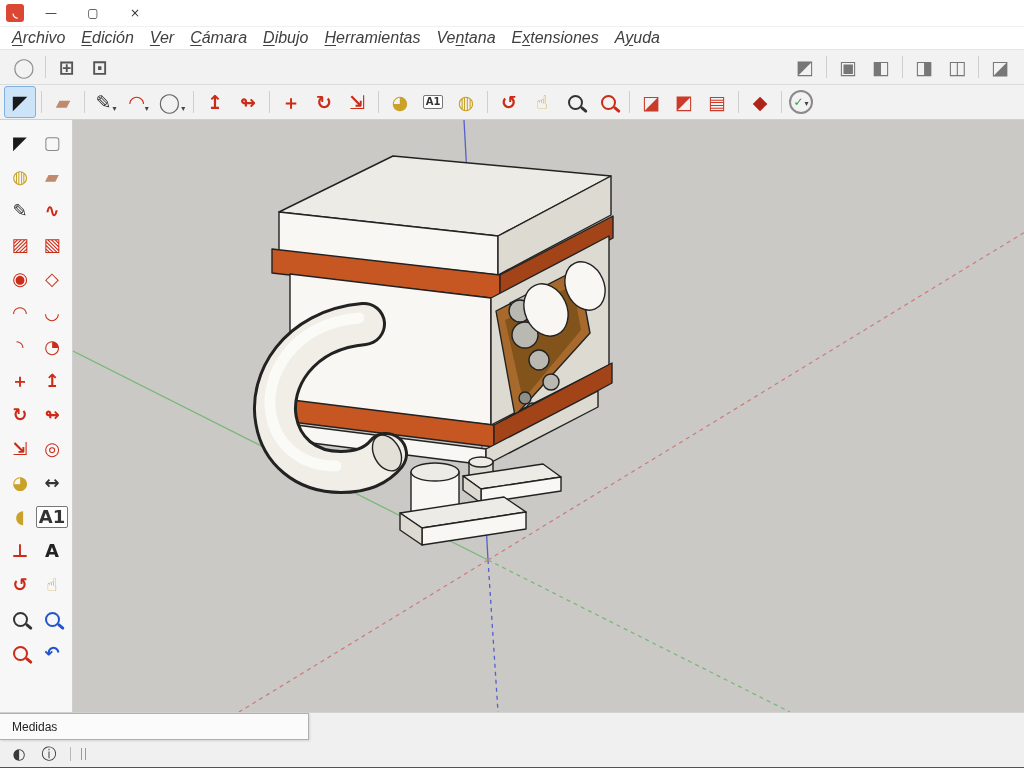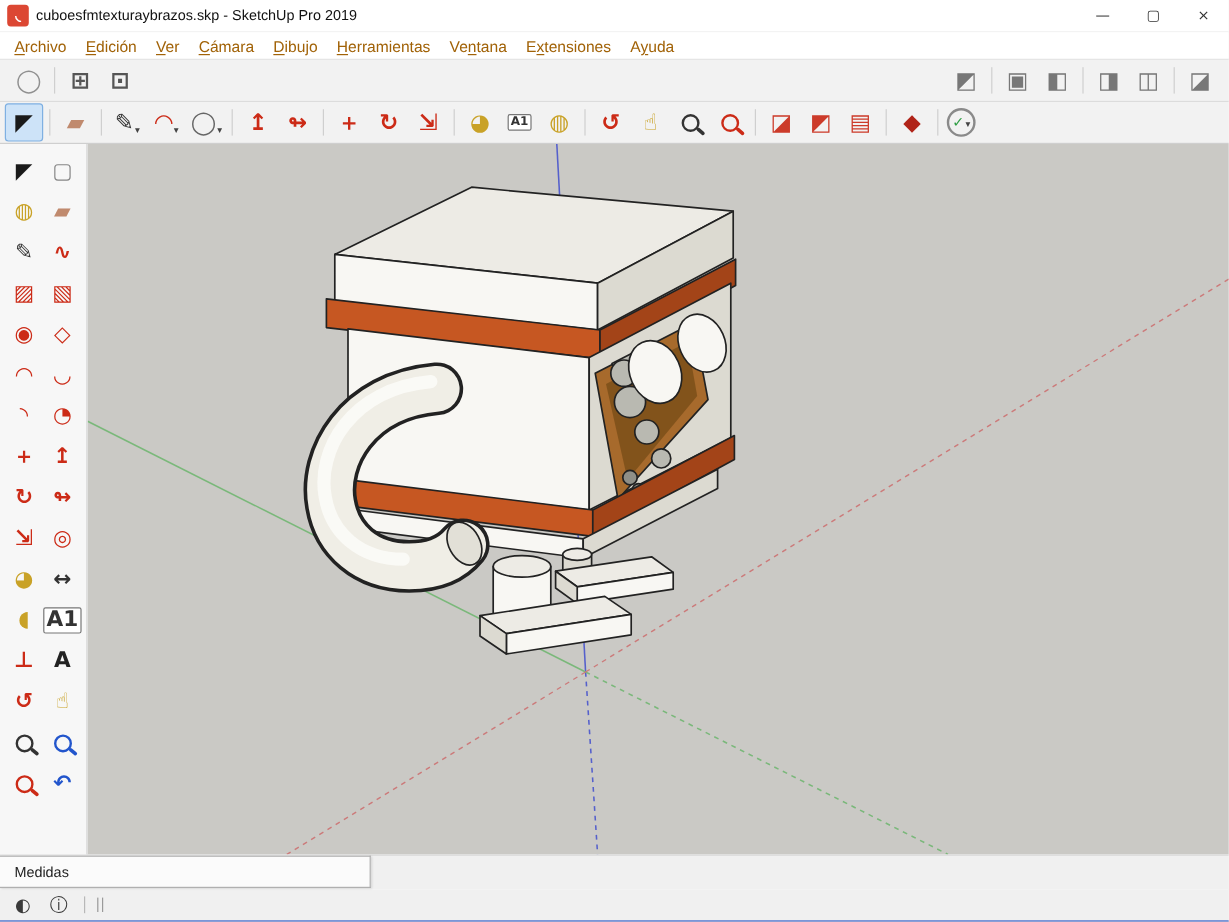--- a/index.html
+++ b/index.html
@@ -12,21 +12,21 @@
   
   .titlebar{height:26px;background:#fff;display:flex;align-items:center;border-bottom:1px solid #f0f0f0;}
   .logo{width:18px;height:18px;margin:0 6px 0 6px;background:#dc4733;border-radius:3px;
         display:flex;align-items:center;justify-content:center;color:#fff;font-size:12px;font-weight:bold;}
   .title-text{font-size:12px;color:#111;flex:1;white-space:nowrap;}
   .controls{display:flex;height:26px;}
   .controls .tool{width:42px;height:26px;border-radius:0;border:none;}
   .controls .tool .g{font-size:12px;color:#333;font-weight:normal;}
   
   .menubar{height:22px;background:#fff;display:flex;align-items:center;padding-left:4px;}
-  .menu-item{padding:3px 8px;font-size:13px;color:#a16207;cursor:default;}
+  .menu-item{padding:3px 8px;font-size:16px;color:#404040;cursor:default;font-style:italic;}
   .menu-item u{text-underline-offset:2px;}
   
   .toolbar1{height:34px;background:#f2f2f2;border-top:1px solid #e5e5e5;display:flex;align-items:center;padding:0 8px;}
   .toolbar2{height:34px;background:#f2f2f2;border-top:1px solid #dcdcdc;border-bottom:1px solid #cfcfcf;
             display:flex;align-items:center;padding-left:4px;gap:1px;}
   .tbgroup{display:flex;align-items:center;gap:1px;}
   .spacer{flex:1;}
   .tool{width:30px;height:30px;display:inline-flex;align-items:center;justify-content:center;
         border:1px solid transparent;border-radius:3px;position:relative;cursor:default;}
   .tool .g{font-family:"DejaVu Sans", sans-serif;font-size:19px;line-height:1;font-weight:600;display:inline-block;}
@@ -58,21 +58,20 @@
   .taskbar-strip{height:6px;background:#2a53c2;}
   svg .o{stroke:#222;stroke-width:1.4;stroke-linejoin:round;}
 </style>
 </head>
 <body>
 
 <div class="titlebar">
   <div class="logo">
       <span>◟</span>
     </div>
-  <div class="title-text">cuboesfmtexturaybrazos.skp - SketchUp Pro 2019</div>
   <div class="controls">
       <span class="tool">
         <span class="g" style="color: rgb(51, 51, 51);">—</span>
       </span>
       <span class="tool">
         <span class="g" style="color: rgb(51, 51, 51);">▢</span>
       </span>
       <span class="tool">
         <span class="g" style="color: rgb(51, 51, 51);">×</span>
       </span>

